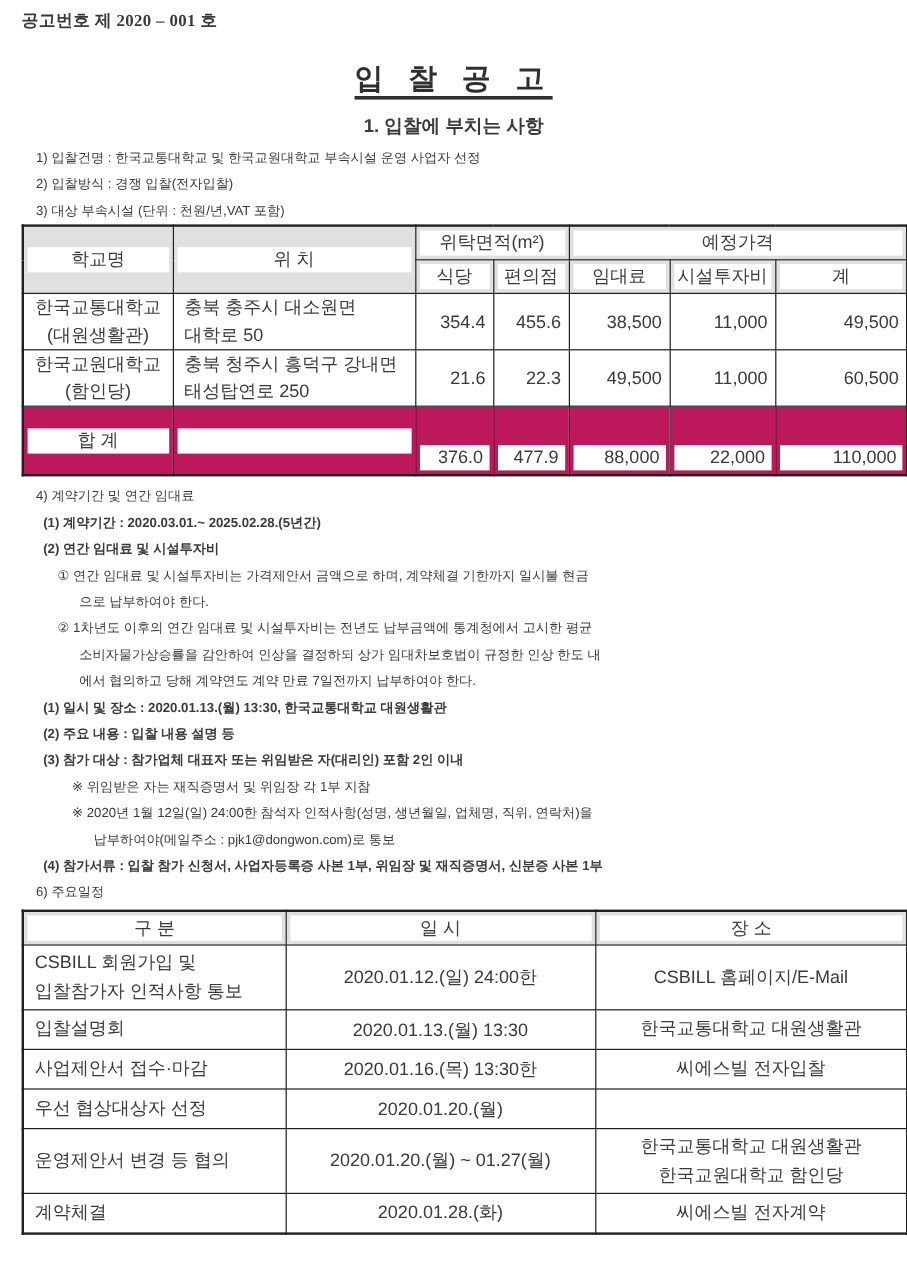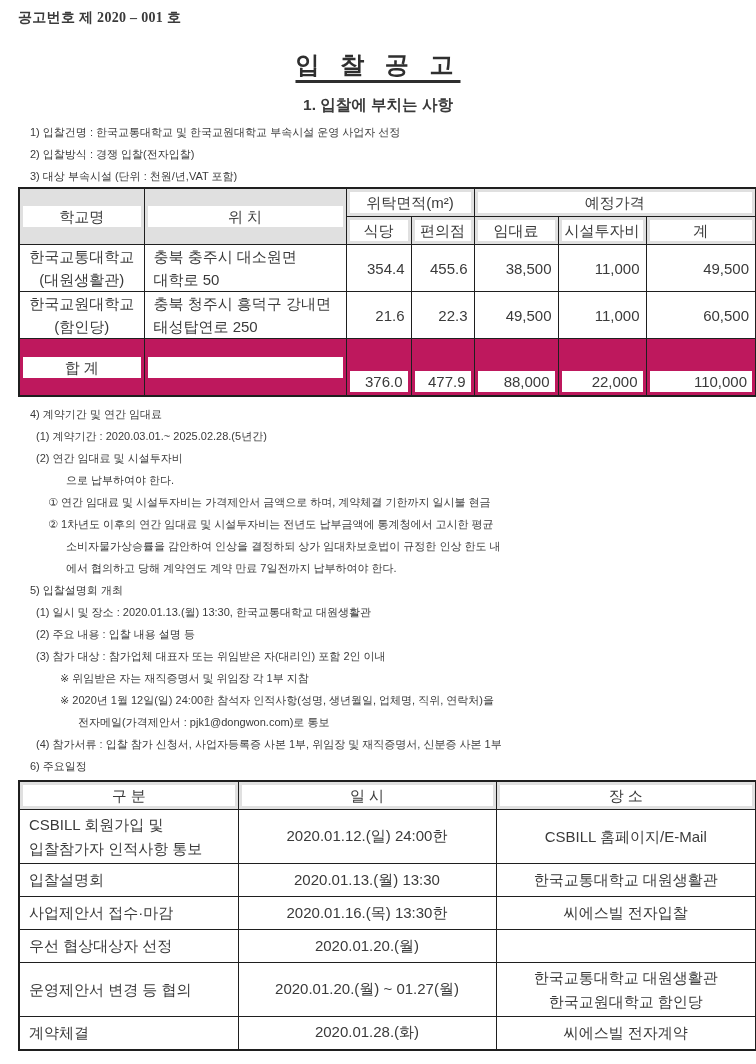--- a/index.html
+++ b/index.html
@@ -15,21 +15,21 @@
   .title { text-align:center; margin:22px 0 14px 0; }
   .title span {
     font-size:24px; font-weight:800; letter-spacing:7px; color:#2f2f2f;
     text-decoration:underline; text-decoration-thickness:2.5px; text-underline-offset:7px;
   }
 
   .h1 { font-size:15.5px; font-weight:700; margin:12px 0 5px 0;text-align:center; }
 
   .line { font-size:11px; line-height:22px; white-space:pre-wrap; }
   .ind1 { padding-left:12px; }
-  .ind2 { padding-left:18px; }
+  .ind2 { padding-left:18px;font-weight:bold; }
   .ind3 { padding-left:30px; }
   .ind4 { padding-left:48px; }
   .ind3b{ padding-left:42px; }
   .ind4b{ padding-left:60px; }
 
   table { border-collapse:collapse; width:737px; table-layout:fixed; }
   .t1, .t2 { border:2px solid #1f1f1f; }
   th, td {
     border:1px solid #1f1f1f; font-size:15px; font-weight:normal;
     color:#3a3a3a; padding:0; overflow:hidden; vertical-align:middle;
@@ -159,32 +159,31 @@
             <div class="band br">110,000</div>
           </td>
     </tr>
   </tbody>
     </table>
 
   <div style="height:6px"></div>
   <div class="line ind1">4) 계약기간 및 연간 임대료</div>
   <div class="line ind2">(1) 계약기간 : 2020.03.01.~ 2025.02.28.(5년간)</div>
   <div class="line ind2">(2) 연간 임대료 및 시설투자비</div>
+  <div class="line ind3">① 연간 임대료 및 시설투자비는 가격제안서 금액으로 하며, 계약체결 기한까지 일시불 현금</div>
   <div class="line ind4">으로 납부하여야 한다.</div>
-  <div class="line ind3">① 연간 임대료 및 시설투자비는 가격제안서 금액으로 하며, 계약체결 기한까지 일시불 현금</div>
   <div class="line ind3">② 1차년도 이후의 연간 임대료 및 시설투자비는 전년도 납부금액에 통계청에서 고시한 평균</div>
   <div class="line ind4">소비자물가상승률을 감안하여 인상을 결정하되 상가 임대차보호법이 규정한 인상 한도 내</div>
   <div class="line ind4">에서 협의하고 당해 계약연도 계약 만료 7일전까지 납부하여야 한다.</div>
-  <div class="line ind1">5) 입찰설명회 개최</div>
   <div class="line ind2">(1) 일시 및 장소 : 2020.01.13.(월) 13:30, 한국교통대학교 대원생활관</div>
   <div class="line ind2">(2) 주요 내용 : 입찰 내용 설명 등</div>
   <div class="line ind2">(3) 참가 대상 : 참가업체 대표자 또는 위임받은 자(대리인) 포함 2인 이내</div>
   <div class="line ind3b">※ 위임받은 자는 재직증명서 및 위임장 각 1부 지참</div>
   <div class="line ind3b">※ 2020년 1월 12일(일) 24:00한 참석자 인적사항(성명, 생년월일, 업체명, 직위, 연락처)을</div>
-  <div class="line ind4b">전자메일(가격제안서 : pjk1@dongwon.com)로 통보</div>
+  <div class="line ind4b">납부하여야(메일주소 : pjk1@dongwon.com)로 통보</div>
   <div class="line ind2">(4) 참가서류 : 입찰 참가 신청서, 사업자등록증 사본 1부, 위임장 및 재직증명서, 신분증 사본 1부</div>
   <div class="line ind1">6) 주요일정</div>
 
   <table class="t2">
     <colgroup>
       <col style="width:219px">
         <col style="width:258px">
         <col style="width:260px">
     </colgroup>
     <tbody>

